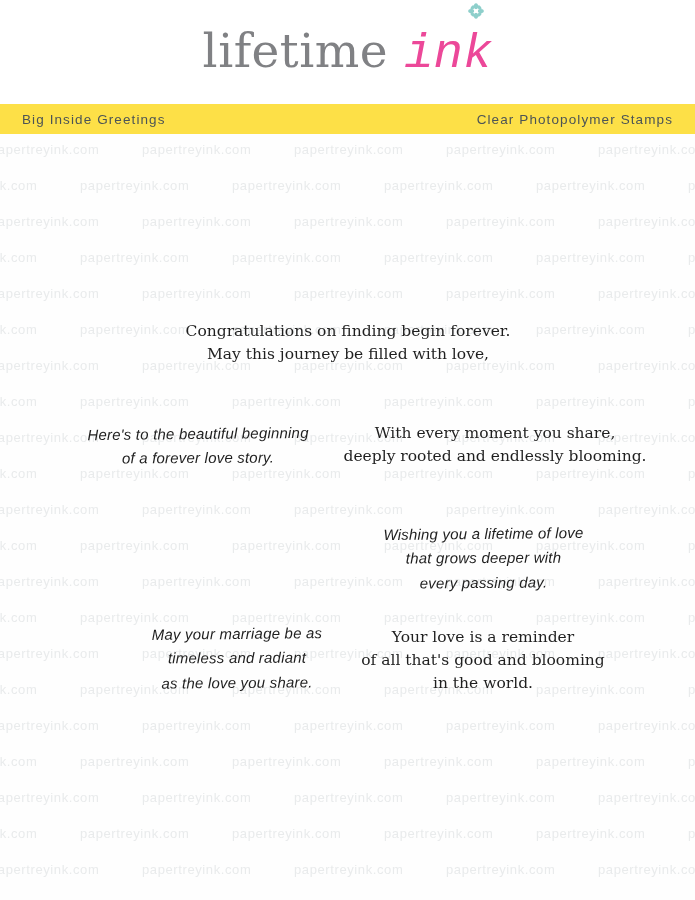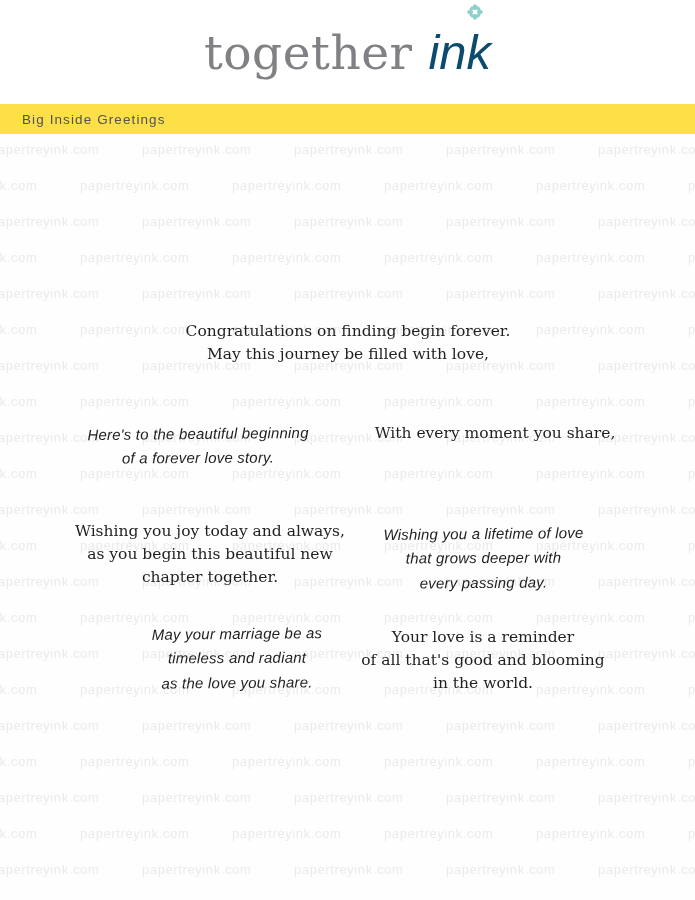--- a/index.html
+++ b/index.html
@@ -41,24 +41,24 @@
     white-space: nowrap;
   }
   .logo-papertrey {
     font-family: "DejaVu Serif", serif;
     font-size: 47px;
     letter-spacing: 0.5px;
     color: #808184;
     font-weight: 400;
   }
   .logo-ink {
-    font-family: Liberation Sans, sans-serif;
+    font-family: Liberation Mono, monospace;
     font-style: italic;
     font-size: 49px;
-    color: #0c4a6e;
+    color: #ec4899;
     margin-left: 16px;
     font-weight: 400;
   }
   .logo-flower {
     position: absolute;
     right: 8px;
     top: -20px;
     width: 16px;
     height: 16px;
   }
@@ -163,21 +163,21 @@
   .script .ln:nth-child(2) { transform: rotate(-0.3deg); }
   .script .ln:nth-child(3) { transform: rotate(-0.5deg); }
 </style>
 </head>
 <body>
 
 <div class="page">
 
   <div class="logo-area">
     <div class="logo">
-      <span class="logo-papertrey">together</span>
+      <span class="logo-papertrey">lifetime</span>
       <span class="logo-ink">ink</span>
       <span class="logo-flower">
         <svg viewBox="0 0 16 16" width="16" height="16">
           <g fill="#8ecfcb">
             <ellipse cx="8" cy="3.2" rx="2.1" ry="3"></ellipse>
             <ellipse cx="8" cy="12.8" rx="2.1" ry="3"></ellipse>
             <ellipse cx="3.2" cy="8" rx="3" ry="2.1"></ellipse>
             <ellipse cx="12.8" cy="8" rx="3" ry="2.1"></ellipse>
             <ellipse cx="4.6" cy="4.6" rx="2.5" ry="1.7" transform="rotate(-45 4.6 4.6)"></ellipse>
             <ellipse cx="11.4" cy="11.4" rx="2.5" ry="1.7" transform="rotate(-45 11.4 11.4)"></ellipse>
@@ -185,20 +185,21 @@
             <ellipse cx="4.6" cy="11.4" rx="2.5" ry="1.7" transform="rotate(45 4.6 11.4)"></ellipse>
           </g>
           <circle cx="8" cy="8" r="1.8" fill="#ffffff"></circle>
         </svg>
       </span>
     </div>
   </div>
 
   <div class="banner">
     <span class="banner-left">Big Inside Greetings</span>
+    <span class="banner-right">Clear Photopolymer Stamps</span>
   </div>
 
   <div class="watermark-field" id="watermark-field">
       <div class="wm-row" style="top: 8px; left: -10px;"><span>papertreyink.com</span><span>papertreyink.com</span><span>papertreyink.com</span><span>papertreyink.com</span><span>papertreyink.com</span></div>
       <div class="wm-row" style="top: 44px; left: -72px;"><span>papertreyink.com</span><span>papertreyink.com</span><span>papertreyink.com</span><span>papertreyink.com</span><span>papertreyink.com</span><span>papertreyink.com</span></div>
       <div class="wm-row" style="top: 80px; left: -10px;"><span>papertreyink.com</span><span>papertreyink.com</span><span>papertreyink.com</span><span>papertreyink.com</span><span>papertreyink.com</span></div>
       <div class="wm-row" style="top: 116px; left: -72px;"><span>papertreyink.com</span><span>papertreyink.com</span><span>papertreyink.com</span><span>papertreyink.com</span><span>papertreyink.com</span><span>papertreyink.com</span></div>
       <div class="wm-row" style="top: 152px; left: -10px;"><span>papertreyink.com</span><span>papertreyink.com</span><span>papertreyink.com</span><span>papertreyink.com</span><span>papertreyink.com</span></div>
       <div class="wm-row" style="top: 188px; left: -72px;"><span>papertreyink.com</span><span>papertreyink.com</span><span>papertreyink.com</span><span>papertreyink.com</span><span>papertreyink.com</span><span>papertreyink.com</span></div>
       <div class="wm-row" style="top: 224px; left: -10px;"><span>papertreyink.com</span><span>papertreyink.com</span><span>papertreyink.com</span><span>papertreyink.com</span><span>papertreyink.com</span></div>
@@ -226,27 +227,23 @@
       <span class="ln">May this journey be filled with love,</span>
     </div>
 
     <div class="stamp script" id="stamp-heres-to">
       <span class="ln">Here's to the beautiful beginning</span>
       <span class="ln">of a forever love story.</span>
     </div>
 
     <div class="stamp serif" id="stamp-with-every">
       <span class="ln">With every moment you share,</span>
-    </div>
-
-    <div class="stamp serif" id="stamp-wishing-joy">
-      <span class="ln">Wishing you joy today and always,</span>
-      <span class="ln">as you begin this beautiful new</span>
-      <span class="ln">chapter together.</span>
-    </div>
+      <span class="ln">deeply rooted and endlessly blooming.</span>
+    </div>
+
 
     <div class="stamp script" id="stamp-wishing-lifetime">
       <span class="ln">Wishing you a lifetime of love</span>
       <span class="ln">that grows deeper with</span>
       <span class="ln">every passing day.</span>
     </div>
 
     <div class="stamp script" id="stamp-may-your-marriage">
       <span class="ln">May your marriage be as</span>
       <span class="ln">timeless and radiant</span>

